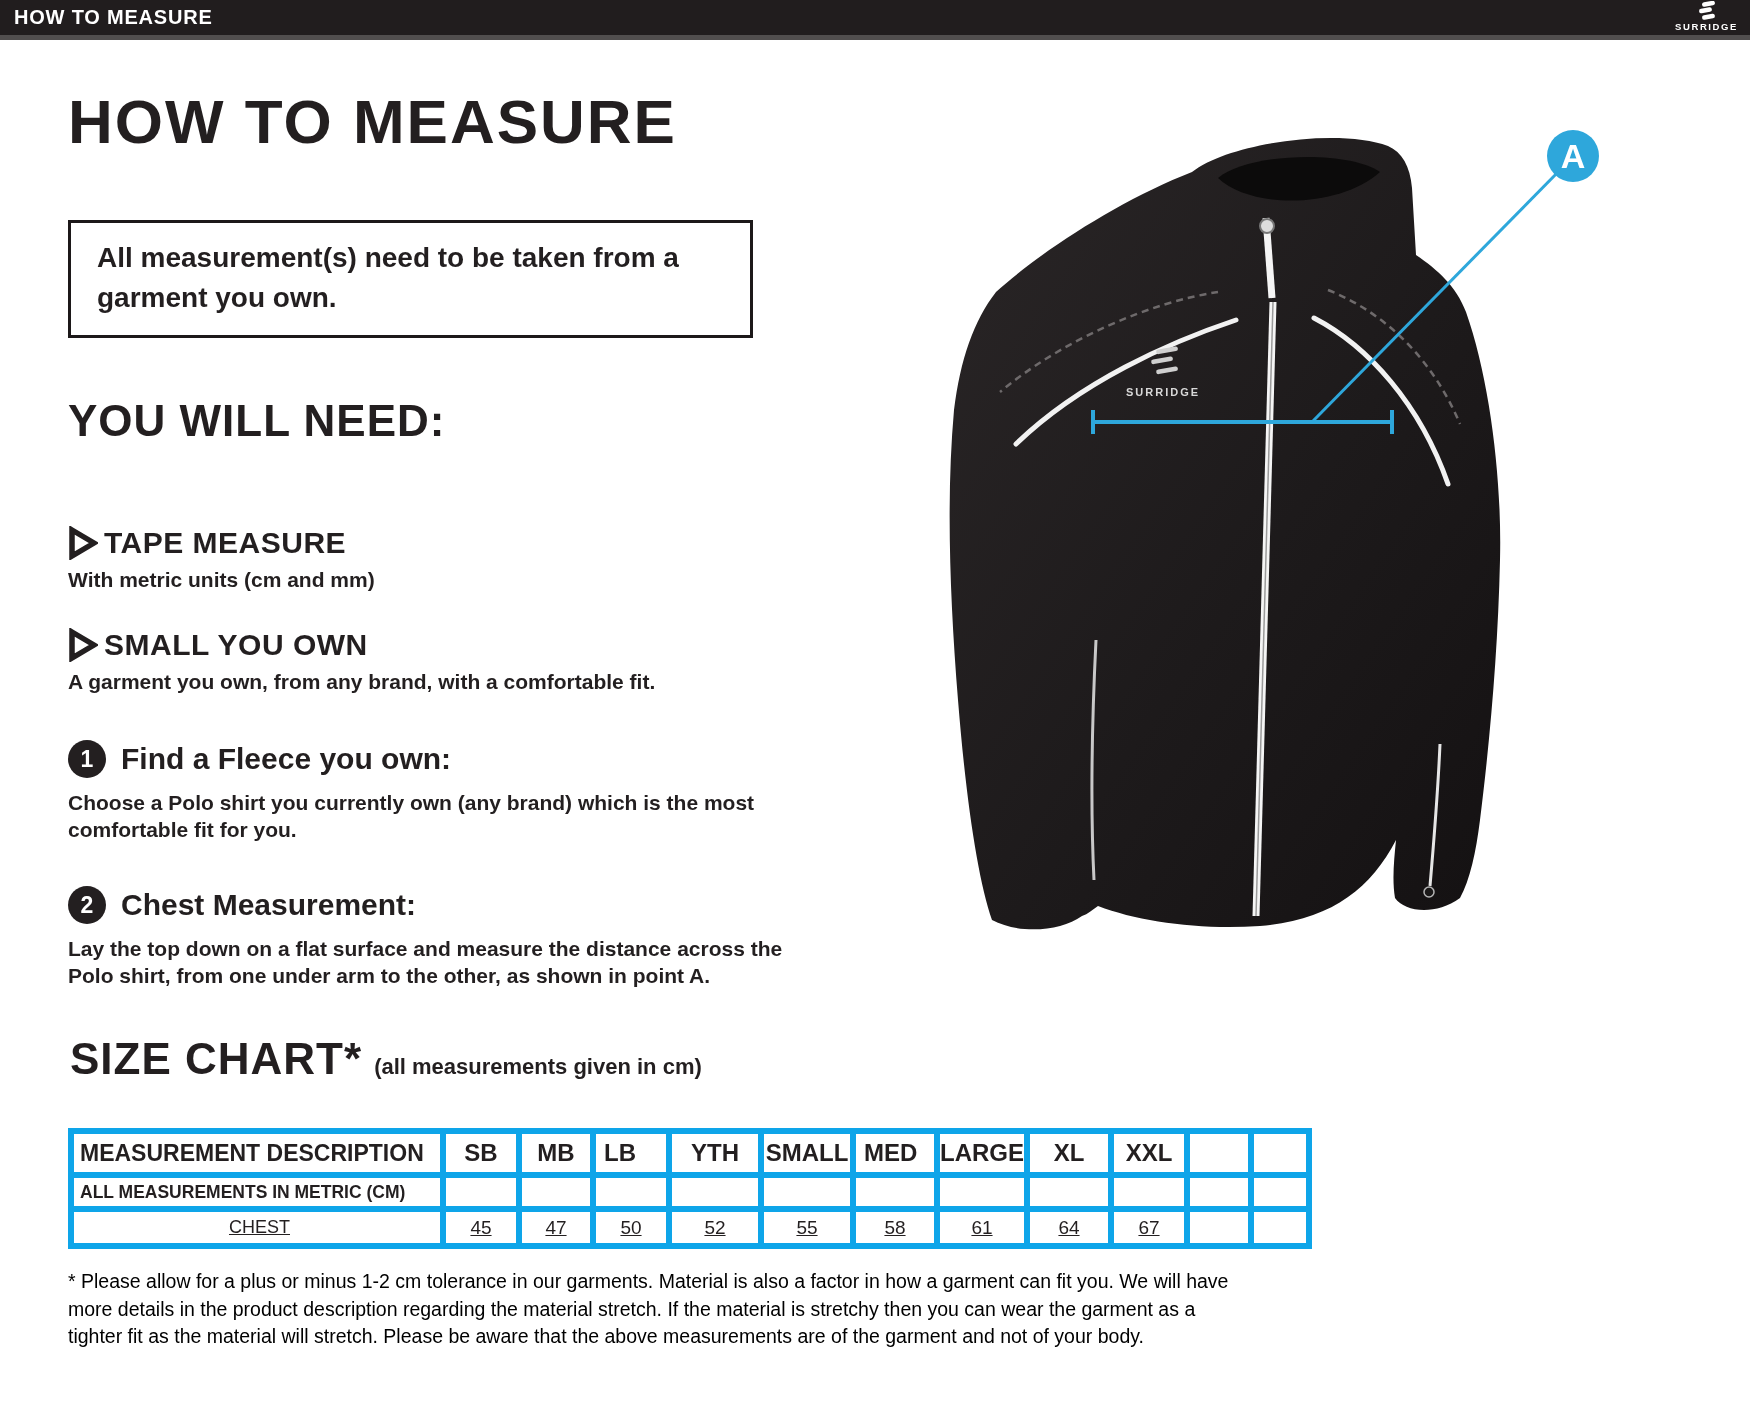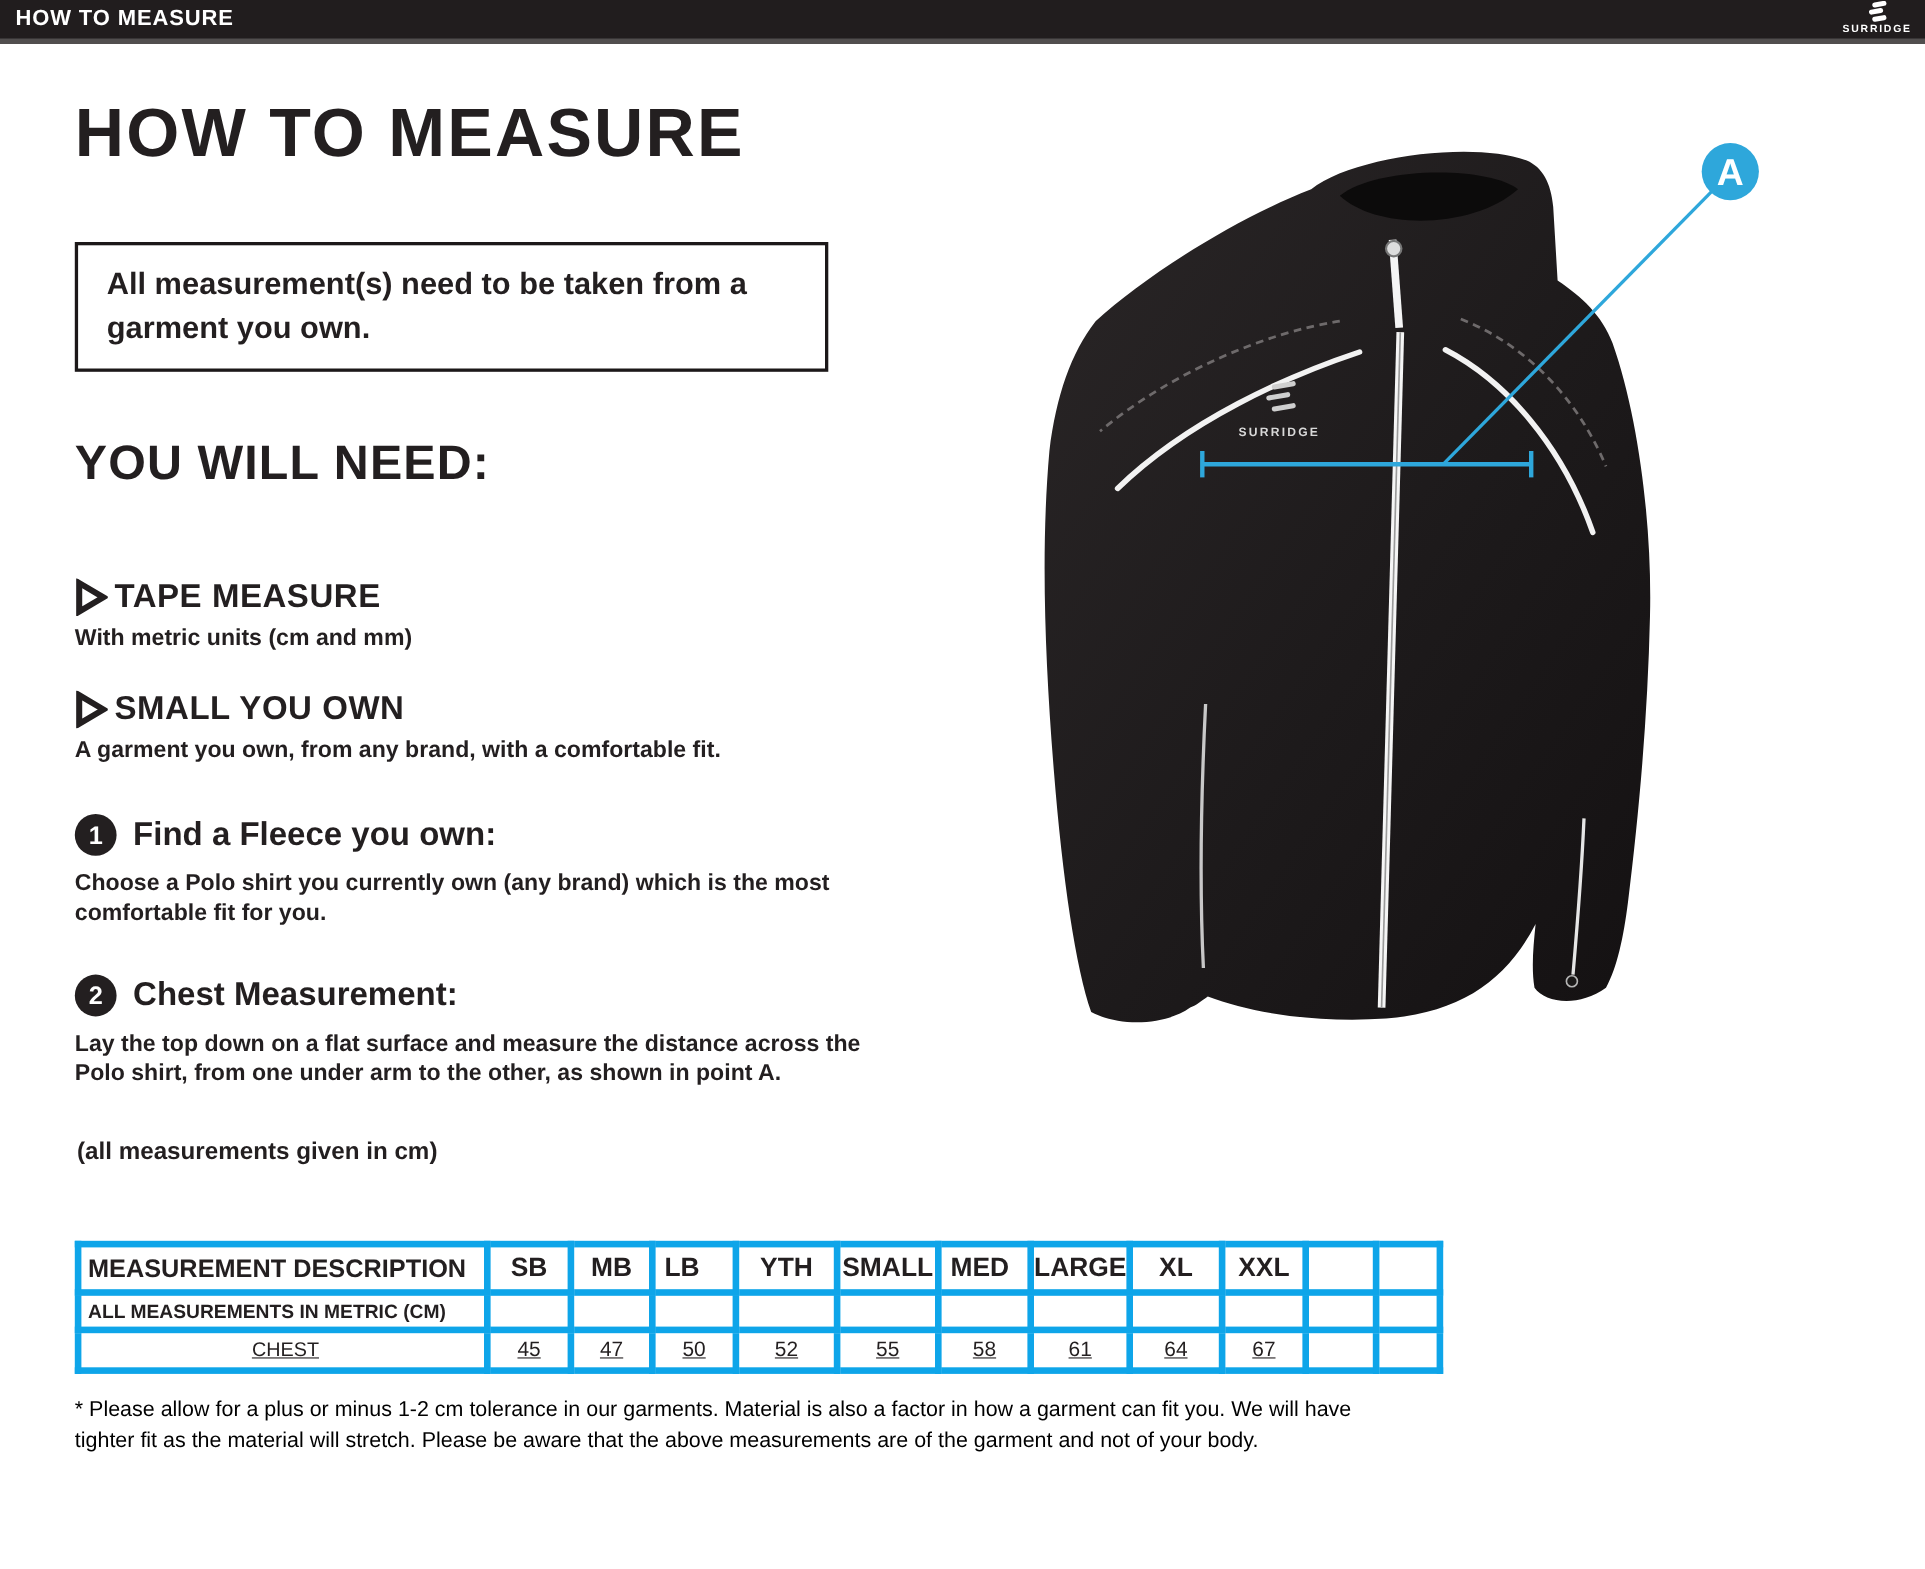--- a/index.html
+++ b/index.html
@@ -121,20 +121,21 @@
 
 <div class="step second">
   <div class="step-head">
     <div class="step-num">2</div>
     <div class="step-title">Chest Measurement:</div>
   </div>
   <div class="step-desc">Lay the top down on a flat surface and measure the distance across the Polo shirt, from one under arm to the other, as shown in point A.</div>
 </div>
 
 <div class="sc-head">
+  <span class="sc-title">SIZE CHART*</span>
   <span class="sc-sub">(all measurements given in cm)</span>
 </div>
 
 <table class="size-table">
   <colgroup>
     <col style="width:372px">
       <col style="width:76px">
       <col style="width:74px">
       <col style="width:76px">
     <col style="width:92px">
@@ -187,20 +188,21 @@
     <td>64</td>
     <td>67</td>
     <td></td>
     <td></td>
   </tr>
 </tbody>
   </table>
 
 <div class="footnote">
   <div>* Please allow for a plus or minus 1-2 cm tolerance in our garments. Material is also a factor in how a garment can fit you. We will have</div>
+  <div>more details in the product description regarding the material stretch.  If the material is stretchy then you can wear the garment as a</div>
   <div>tighter fit as the material will stretch.  Please be aware that the above measurements are of the garment and not of your body.</div>
 </div>
 
 <div class="jacket-wrap">
 <svg width="800" height="880" viewBox="0 0 800 880">
   <defs>
     <linearGradient id="g1" x1="0" y1="0" x2="1" y2="1">
       <stop offset="0" stop-color="#2a2627"></stop>
       <stop offset="0.55" stop-color="#1d1a1b"></stop>
       <stop offset="1" stop-color="#141112"></stop>

